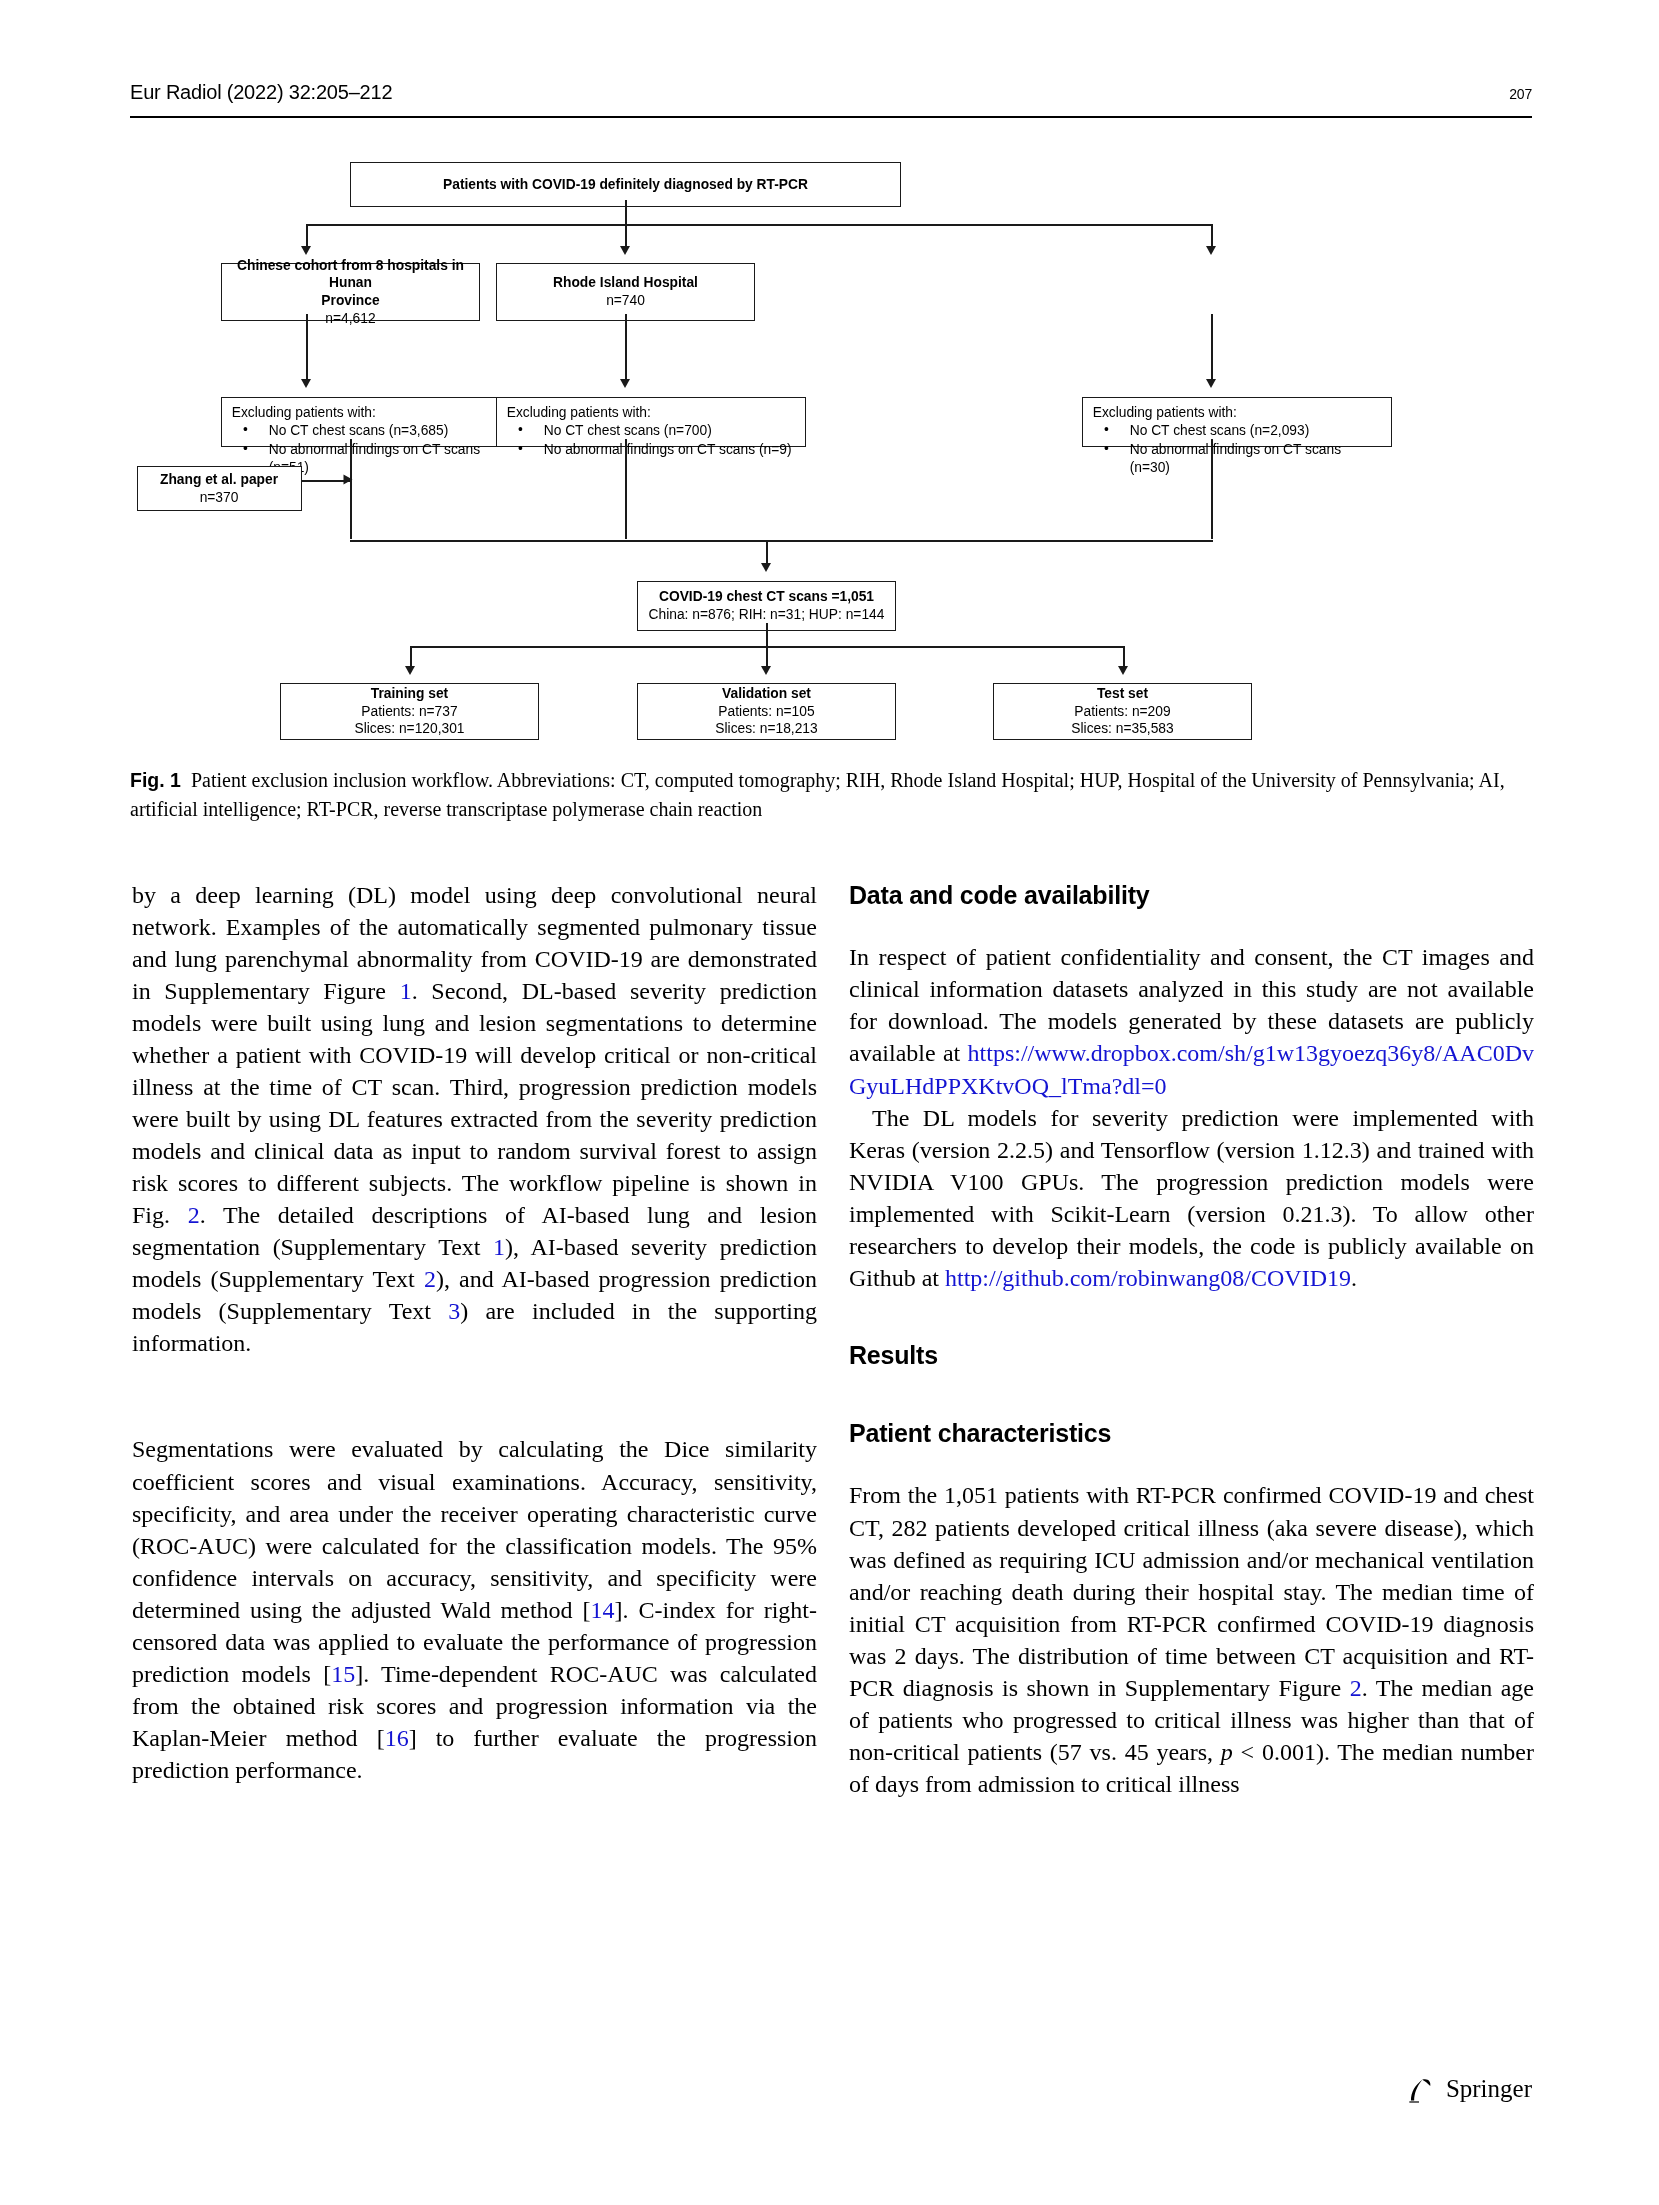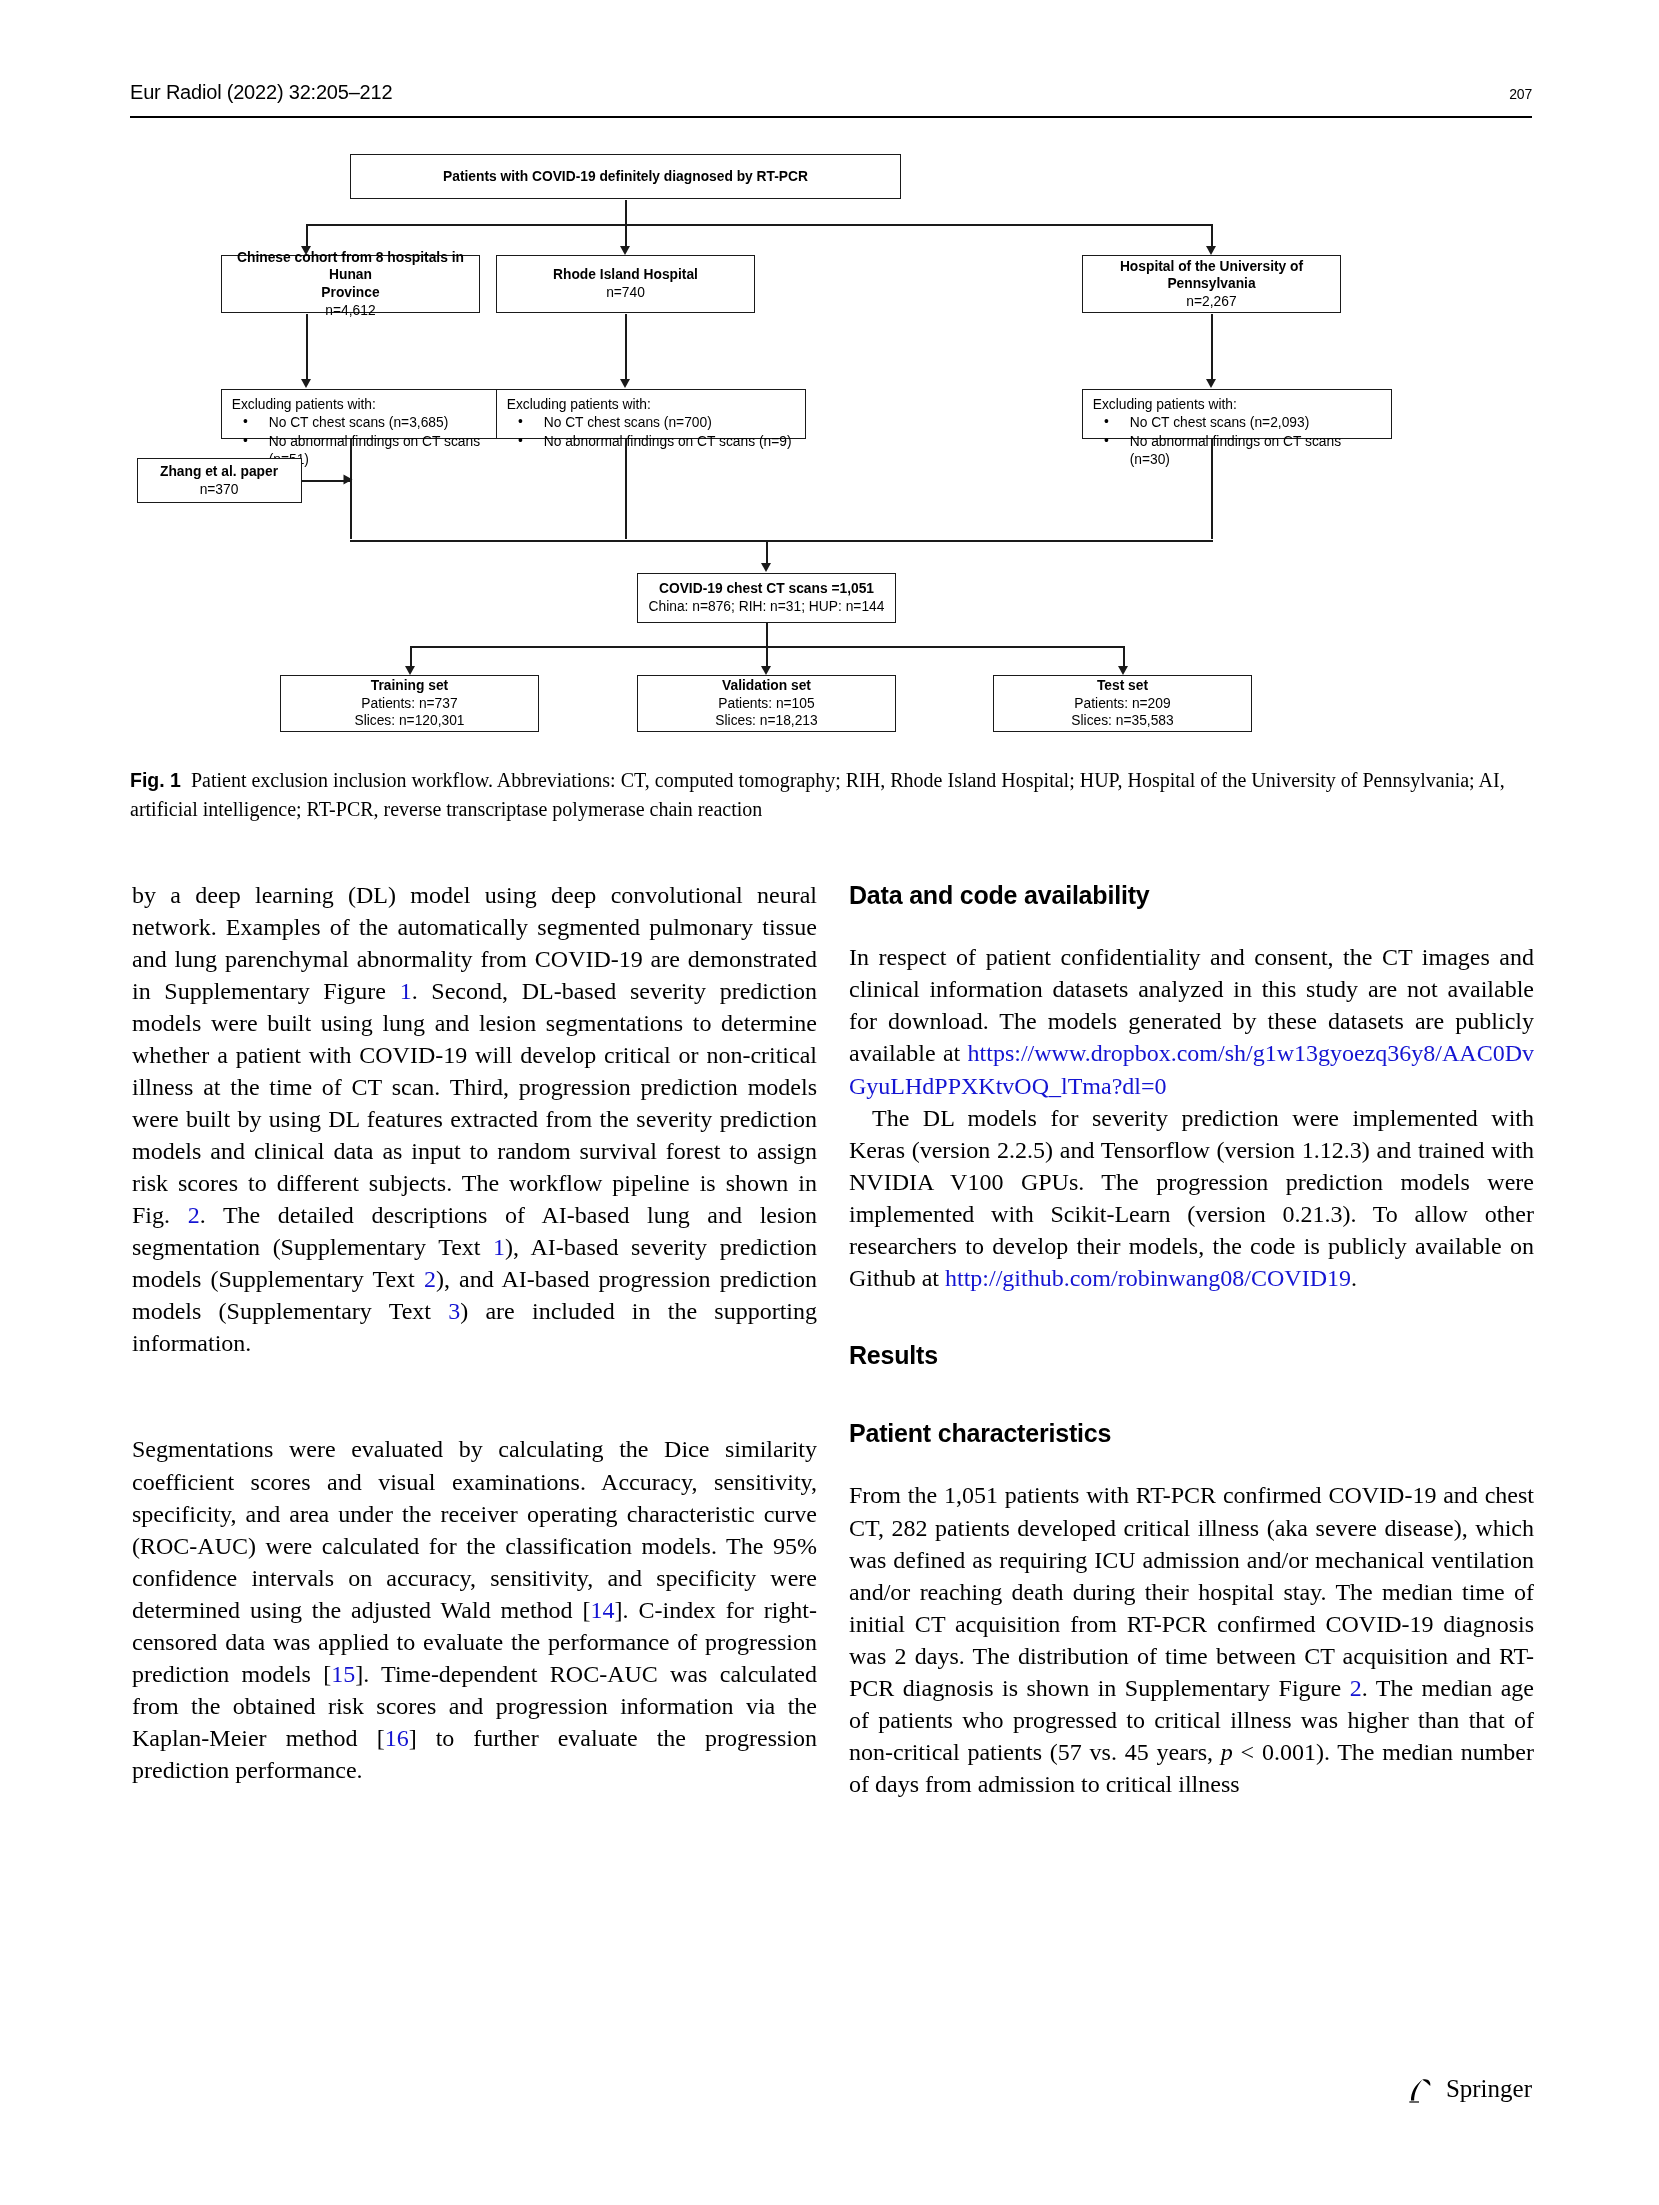--- a/index.html
+++ b/index.html
@@ -57,20 +57,21 @@
     position: absolute;
     box-sizing: border-box;
     border: 1.6px solid #1a1a1a;
     background: #fff;
     font-family: "Liberation Sans", sans-serif;
     display: flex;
     flex-direction: column;
     justify-content: center;
     text-align: center;
     line-height: 1.28;
+    margin-top: 8px;
   }
   .fbox .t-bold { font-weight: bold; font-size: 13.8px; }
   .fbox .t-norm { font-weight: normal; font-size: 13.8px; }
   .fbox.left-align {
     text-align: left;
     justify-content: flex-start;
     padding: 5.7px 8px 4.9px 9.7px;
   }
   .excl-title { font-size: 13.8px; font-weight: normal; }
   .excl-list {
@@ -212,24 +213,20 @@
       <div class="t-bold">Chinese cohort from 8 hospitals in Hunan</div>
       <div class="t-bold">Province</div>
       <div class="t-norm">n=4,612</div>
     </div>
 
     <div class="fbox" style="left:366px; top:113px; width:259px; height:58px;">
       <div class="t-bold">Rhode Island Hospital</div>
       <div class="t-norm">n=740</div>
     </div>
 
-    <div class="fbox" style="left:952px; top:113px; width:259px; height:58px;">
-      <div class="t-bold">Hospital of the University of Pennsylvania</div>
-      <div class="t-norm">n=2,267</div>
-    </div>
 
     <div class="vline" style="left:176px; top:172px; height:68px;"></div>
     <div class="arrowdown" style="left:171px; top:237px;"></div>
     <div class="vline" style="left:495px; top:172px; height:68px;"></div>
     <div class="arrowdown" style="left:490px; top:237px;"></div>
     <div class="vline" style="left:1081px; top:172px; height:68px;"></div>
     <div class="arrowdown" style="left:1076px; top:237px;"></div>
 
     <div class="fbox left-align" style="left:91px; top:247px; width:310px; height:50px;">
       <div class="excl-title">Excluding patients with:</div>

